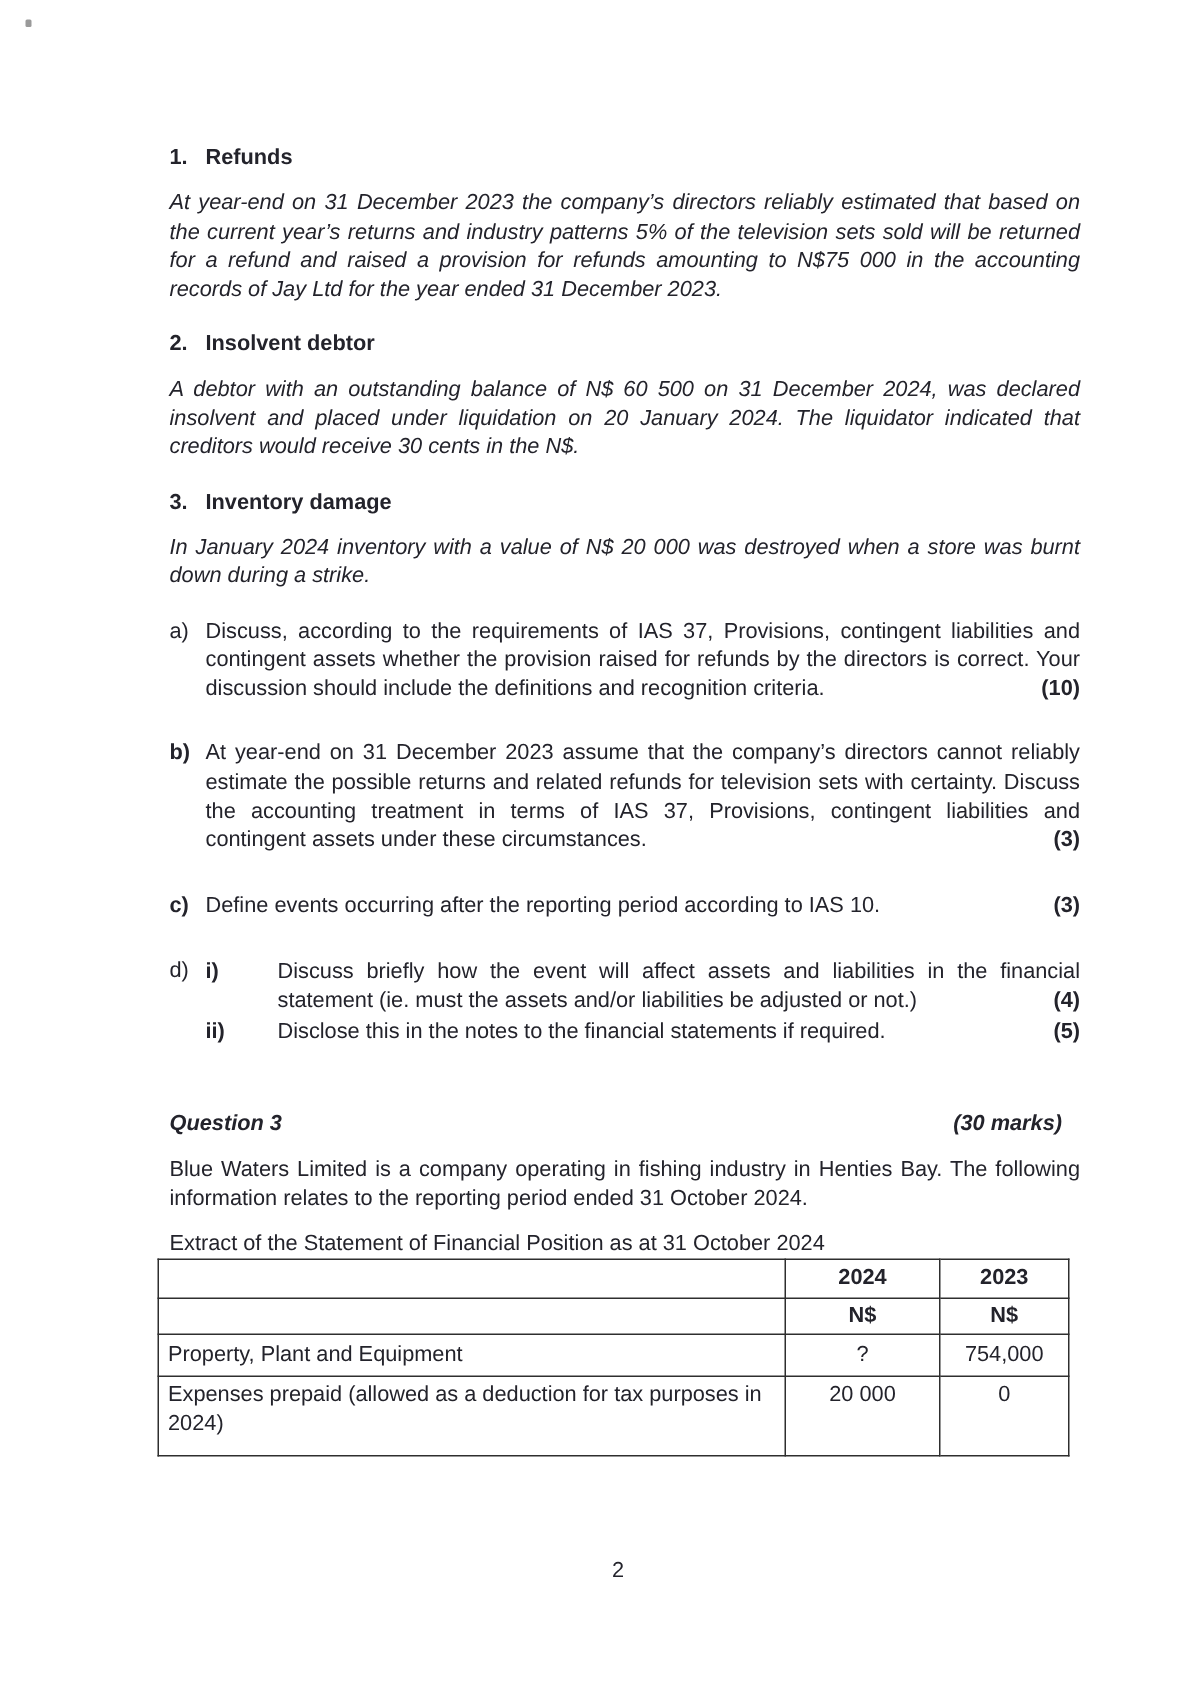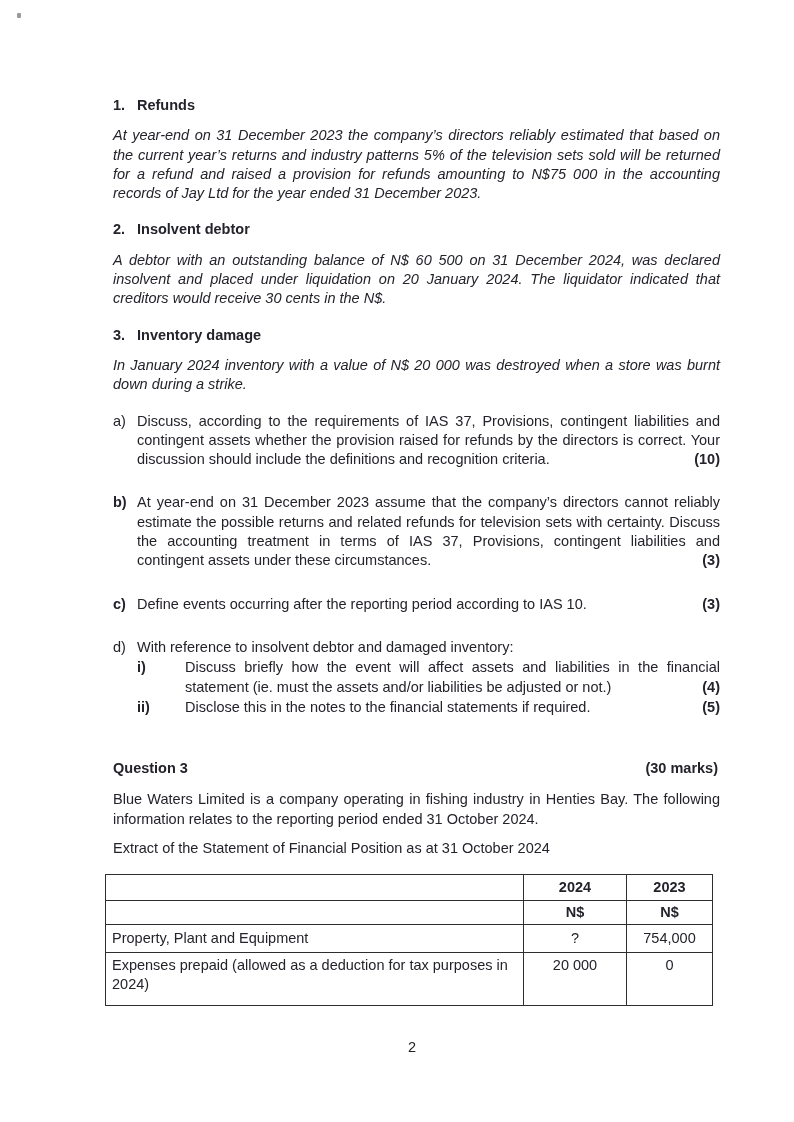--- a/index.html
+++ b/index.html
@@ -29,23 +29,23 @@
   .item-label { width: 24px; flex: 0 0 24px; }
   .item-label.bold { font-weight: bold; }
   .item-body { flex: 1; text-align: justify; position: relative; }
   .marks {
     position: absolute; right: 0; bottom: 0;
     font-weight: bold;
   }
   .sub { display: flex; margin-top: 1px; }
   .sub-label { width: 48px; flex: 0 0 48px; font-weight: bold; }
   .sub-body { flex: 1; text-align: justify; position: relative; }
-  .q3-head { display: flex; justify-content: space-between; font-weight: bold; margin: 42px 2px 12px 0; }
+  .q3-head { display: flex; justify-content: space-between; font-weight: bold; margin: 42px 12px 12px 0; font-style: italic; }
   .q3-intro { text-align: justify; margin: 0 0 10px 0; }
-  .tbl-caption { margin: 0 0 16px 0; }
+  .tbl-caption { margin: 0 0 0 0; }
   table.fin {
     border-collapse: collapse;
     margin-left: -8px;
     width: 607px;
     table-layout: fixed;
   }
   table.fin td {
     border: 1.6px solid #2e2e2e;
     padding: 2px 6px;
     vertical-align: middle;
@@ -109,21 +109,20 @@
     <span class="item-label bold">c)</span>
     <div class="item-body">
       <span>Define events occurring after the reporting period according to IAS 10.</span>
       <span class="marks">(3)</span>
     </div>
   </div>
 
   <div class="item">
     <span class="item-label">d)</span>
     <div class="item-body">
-      <span>With reference to insolvent debtor and damaged inventory:</span>
       <div class="sub">
         <span class="sub-label">i)</span>
         <div class="sub-body">
           <span>Discuss briefly how the event will affect assets and liabilities in the financial statement  (ie. must the assets and/or liabilities be adjusted or not.)</span>
           <span class="marks">(4)</span>
         </div>
       </div>
       <div class="sub">
         <span class="sub-label">ii)</span>
         <div class="sub-body">

